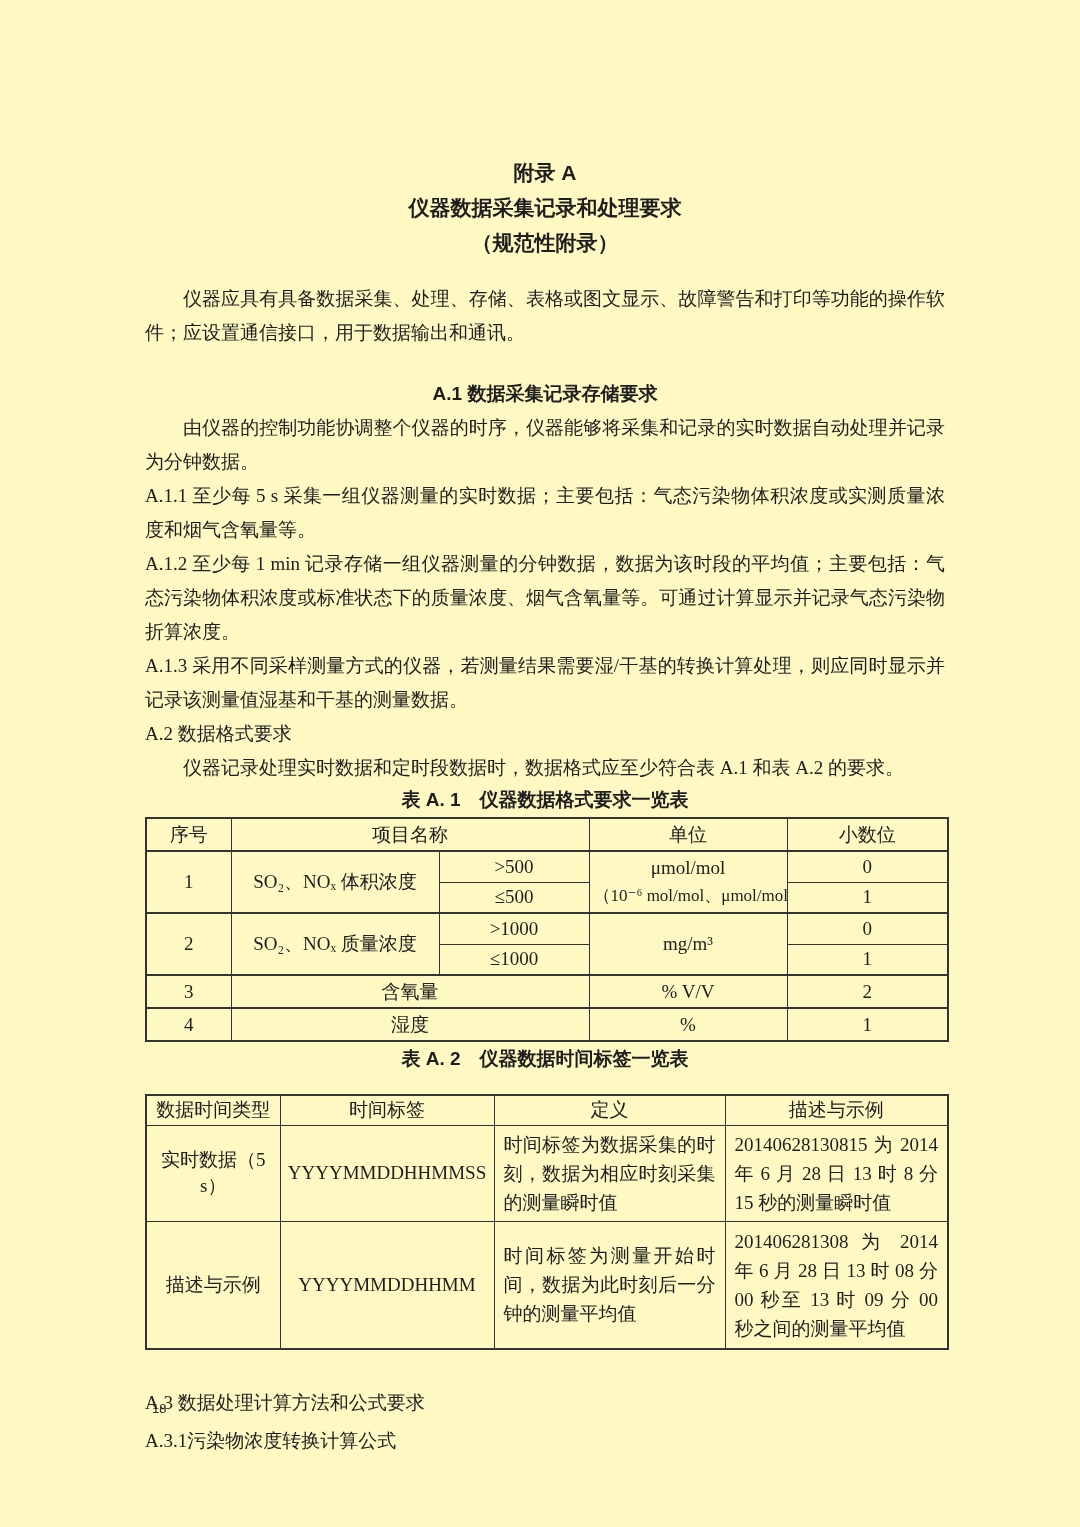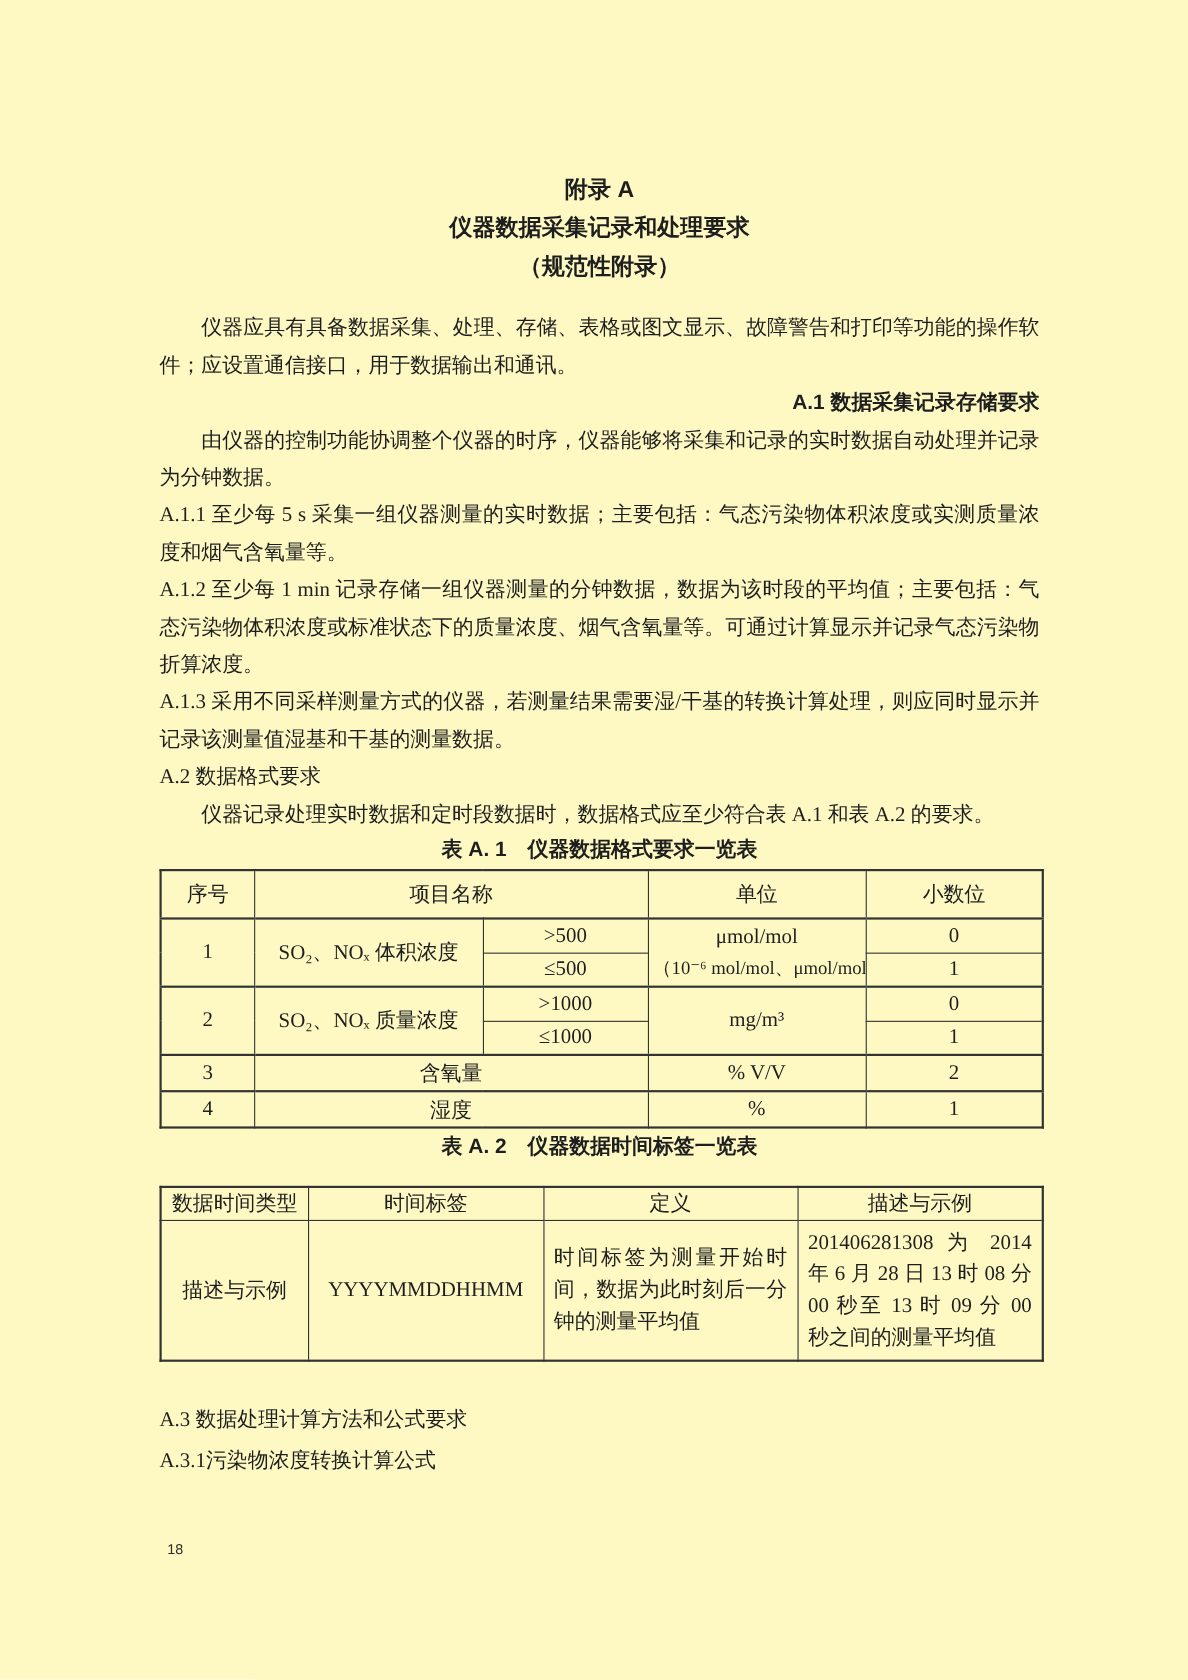--- a/index.html
+++ b/index.html
@@ -26,21 +26,22 @@
     font-size: 19px;
     line-height: 34px;
     margin: 0;
     text-align: justify;
   }
   .first-para { margin-top: 22px; }
   .indent { text-indent: 2em; }
   .heading-bold {
     font-family: "Liberation Sans", "DejaVu Sans", sans-serif;
     font-weight: bold;
-    text-align: right;
+    text-align: center;
+    margin-top: 27px;
   }
   .heading-plain { text-align: left; }
   .caption {
     text-align: center;
     font-family: "Liberation Sans", "DejaVu Sans", sans-serif;
     font-weight: bold;
     font-size: 19px;
     line-height: 26px;
     margin-top: 2px;
     margin-bottom: 4px;
@@ -55,21 +56,21 @@
   th, td {
     border: 1px solid #333333;
     font-weight: normal;
     text-align: center;
     vertical-align: middle;
     font-size: 19px;
     padding: 0 4px;
     overflow: hidden;
   }
   .t1 tr       { height: 31px; }
-  .t1 tr.hdr   { height: 44px; }
+  .t1 tr.hdr   { height: 33px; }
   .t1 tr.main  { height: 33px; }
   .t1 tr.hdr th { border-bottom-width: 2px; }
   .t1 tr.sep td { border-top-width: 2px; }
   .unit-cell div { line-height: 28px; white-space: nowrap; }
   .unit-cell .u2 { font-size: 17px; }
   .t2 tr.hdr { height: 30px; }
   .t2 tr.row1 { height: 87px; }
   .t2 tr.row2 { height: 128px; }
   .t2 td.just {
     text-align: justify;
@@ -174,20 +175,26 @@
         <col style="width:231px">
         <col style="width:223px">
     </colgroup>
     <tbody>
         <tr class="hdr">
       <th>数据时间类型</th>
       <th>时间标签</th>
       <th>定义</th>
       <th>描述与示例</th>
     </tr>
+    <tr class="row1">
+      <td>实时数据（5 s）</td>
+      <td>YYYYMMDDHHMMSS</td>
+      <td class="just">时间标签为数据采集的时刻，数据为相应时刻采集的测量瞬时值</td>
+      <td class="just">20140628130815 为 2014 年 6 月 28 日 13 时 8 分 15 秒的测量瞬时值</td>
+    </tr>
     <tr class="row2">
       <td>描述与示例</td>
       <td>YYYYMMDDHHMM</td>
       <td class="just">时间标签为测量开始时间，数据为此时刻后一分钟的测量平均值</td>
       <td class="just">201406281308 为 2014 年 6 月 28 日 13 时 08 分 00 秒至 13 时 09 分 00 秒之间的测量平均值</td>
     </tr>
   </tbody>
     </table>
 
   <div class="a3-block">

